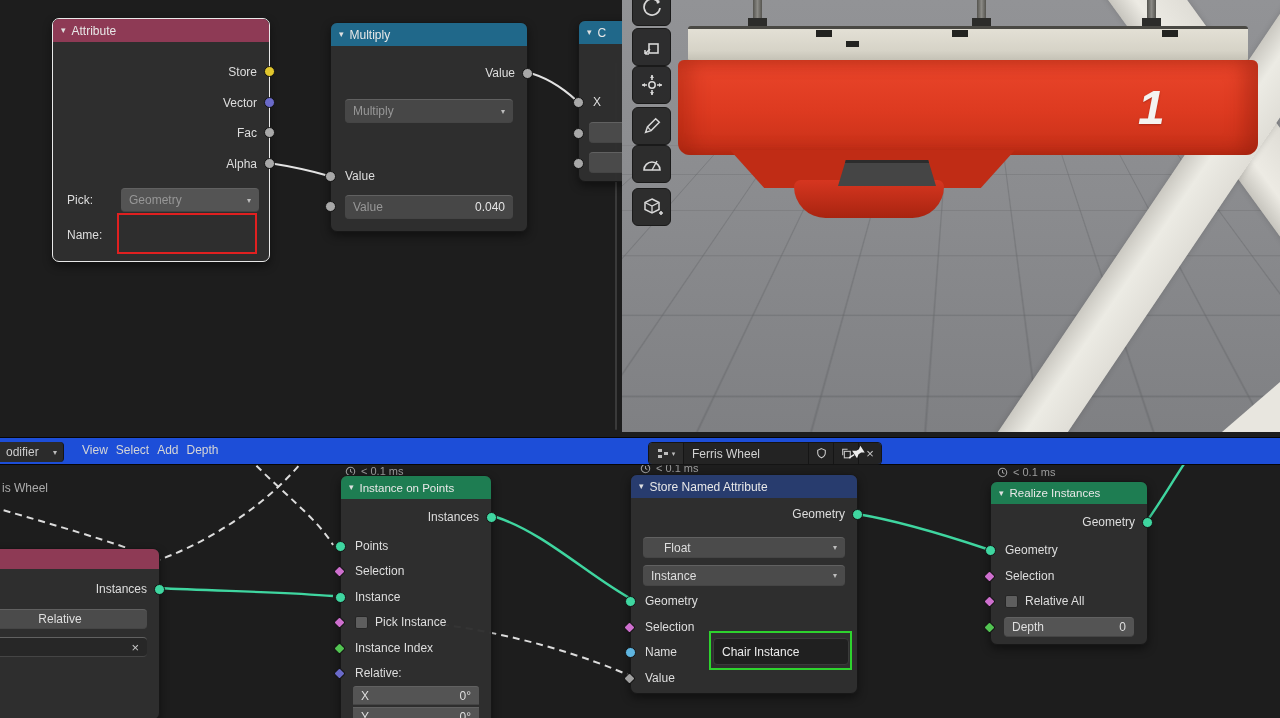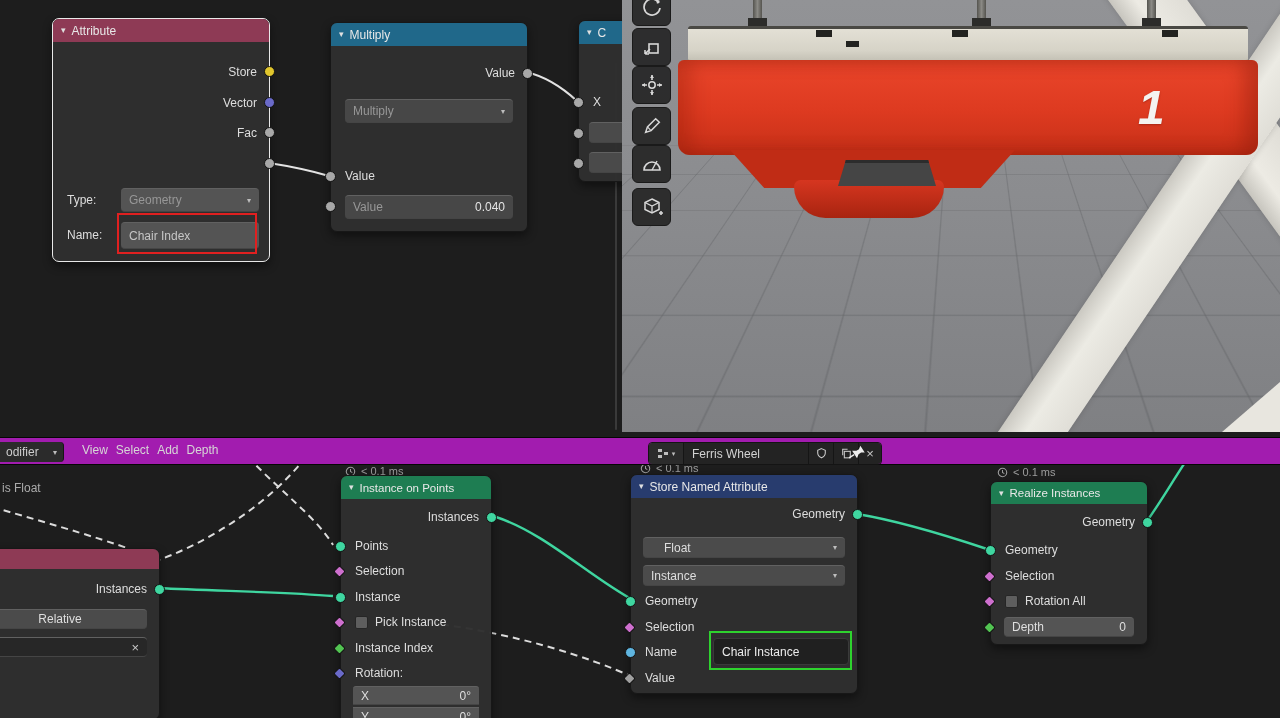--- a/index.html
+++ b/index.html
@@ -56,36 +56,36 @@
     </div>
     <div class="row out" style="top:42px">
         <span>Store</span>
       </div>
     <div class="row out" style="top:103px">
         <span>Fac</span>
       </div>
     <div class="row out" style="top:73px">
         <span>Vector</span>
       </div>
+    <div class="row out" style="top:134px">
+        <span>Alpha</span>
+      </div>
     <span class="sock right" style="top:47px;background:#e0c52c;"></span>
     <span class="sock right" style="top:78px;background:#6a6ac9;"></span>
     <span class="sock right" style="top:108px;background:#a8a8a8;"></span>
     <span class="sock right" style="top:139px;background:#a8a8a8;"></span>
     <div class="row in" style="top:170px">
-      <span>Type:</span>
+      <span>Pick:</span>
     </div>
     <div class="dropdown" style="left:68px;top:169px;width:138px;height:24px;">
       <span class="dim">Geometry</span>
       <span class="dd-chev">▾</span>
     </div>
     <div class="row in" style="top:205px">
       <span>Name:</span>
-    </div>
-    <div class="field" style="left:68px;top:203px;width:138px;height:27px;">
-      <span style="color:#c6c6c6">Chair Index</span>
     </div>
   </div>
 
   <div class="node" style="left:330px;top:22px;width:196px;height:208px;">
     <div class="node-header" style="background:#20688a;">
       <span class="chev">▾</span>
       <span>Multiply</span>
     </div>
     <div class="row out" style="top:39px">
         <span>Value</span>
@@ -195,21 +195,21 @@
           <path d="M12 4 l7 3.5 v7 L12 18 5 14.5 v-7 z" stroke="#d8d8d8" stroke-width="1.5" fill="none"></path>
           <path d="M5 7.5 L12 11 l7 -3.5 M12 11 v7" stroke="#d8d8d8" stroke-width="1.3" fill="none"></path>
           <path d="M19 18 h4 M21 16 v4" stroke="#d8d8d8" stroke-width="1.6"></path>
         </svg>
     </div>
   </div>
 </div>
 
 <div class="annot" style="left:117px;top:213px;width:140px;height:41px;border:2.5px solid #e02020;"></div>
 
-<div class="abs" style="left:0;top:437px;width:1280px;height:28px;background:#a21caf;border-top:1px solid #060606;border-bottom:1px solid #060606;box-sizing:border-box;">
+<div class="abs" style="left:0;top:437px;width:1280px;height:28px;background:#1d4ed8;border-top:1px solid #060606;border-bottom:1px solid #060606;box-sizing:border-box;">
   <div class="abs hbtn" style="left:0;top:4px;width:64px;height:20px;border-radius:0 4px 4px 0;justify-content:space-between;padding:0 6px;box-sizing:border-box;">
     <span style="font-size:12px;color:#cecece">odifier</span>
     <span class="dd-chev" style="font-size:8px;color:#bdbdbd">▾</span>
   </div>
   <div class="abs" style="left:78px;top:3px;display:flex;">
     <span class="menu-item">View</span>
     <span class="menu-item">Select</span>
     <span class="menu-item">Add</span>
     <span class="menu-item">Depth</span>
   </div>
@@ -244,21 +244,21 @@
   <div class="abs" style="left:846px;top:3px;width:22px;height:22px;display:flex;align-items:center;justify-content:center;">
     <svg width="17" height="17" viewBox="0 0 24 24" style="transform:rotate(12deg)">
         <path d="M14 2 l8 8 -5 1 -3 3 -1 6 -9 -9 6 -1 3 -3 z" fill="#ececec"></path>
         <path d="M8 16 l-6 6" stroke="#ececec" stroke-width="2"></path>
       </svg>
   </div>
 </div>
 
 <div class="abs" style="left:0;top:465px;width:1280px;height:253px;background:#1d1d1d;overflow:hidden;">
 
-  <div class="abs" style="left:2px;top:16px;font-size:12px;color:#ababab;">is Float</div>
+  <div class="abs" style="left:2px;top:16px;font-size:12px;color:#ababab;">is Wheel</div>
 
   <svg class="abs" style="left:0;top:0;" width="1280" height="253">
     <path d="M 248,-8 C 282,28 316,52 333,80" stroke="#dcdcdc" stroke-width="2" fill="none" stroke-dasharray="7 5"></path>
     <path d="M 306,-8 C 268,40 205,80 150,98" stroke="#dcdcdc" stroke-width="2" fill="none" stroke-dasharray="7 5"></path>
     <path d="M -8,42 C 55,60 110,76 152,92" stroke="#dcdcdc" stroke-width="2" fill="none" stroke-dasharray="7 5"></path>
     <path d="M 430,158 C 515,168 588,192 633,212" stroke="#dcdcdc" stroke-width="2" fill="none" stroke-dasharray="7 5"></path>
     <path d="M 158,123 C 215,126 285,127 333,131" stroke="#3fd6a0" stroke-width="2.4" fill="none"></path>
     <path d="M 496,52 C 545,68 590,112 633,135" stroke="#3fd6a0" stroke-width="2.4" fill="none"></path>
     <path d="M 857,49 C 900,56 945,70 987,84" stroke="#3fd6a0" stroke-width="2.4" fill="none"></path>
     <path d="M 1147,56 C 1162,35 1175,12 1190,-10" stroke="#3fd6a0" stroke-width="2.4" fill="none"></path>
@@ -309,21 +309,21 @@
     <div class="row in" style="top:135px">
       <span class="checkbox"></span>
       <span>Pick Instance</span>
     </div>
     <span class="sock left diamond" style="top:142px;background:#ce6fce;"></span>
     <div class="row in" style="top:161px">
         <span>Instance Index</span>
       </div>
     <span class="sock left diamond" style="top:168px;background:#52c452;"></span>
     <div class="row in" style="top:186px">
-        <span>Rotation:</span>
+        <span>Relative:</span>
       </div>
     <span class="sock left diamond" style="top:193px;background:#6a6ac9;"></span>
     <div class="field" style="left:12px;top:210px;width:126px;height:19px;border-radius:3px 3px 0 0;">
       <span>X</span>
       <span>0°</span>
     </div>
     <div class="field" style="left:12px;top:231px;width:126px;height:19px;border-radius:0 0 3px 3px;">
       <span>Y</span>
       <span>0°</span>
     </div>
@@ -393,21 +393,21 @@
     <div class="row in" style="top:57px">
         <span>Geometry</span>
       </div>
     <span class="sock left" style="top:63px;background:#3fd6a0;"></span>
     <div class="row in" style="top:83px">
         <span>Selection</span>
       </div>
     <span class="sock left diamond" style="top:90px;background:#ce6fce;"></span>
     <div class="row in" style="top:108px">
       <span class="checkbox"></span>
-      <span>Rotation All</span>
+      <span>Relative All</span>
     </div>
     <span class="sock left diamond" style="top:115px;background:#ce6fce;"></span>
     <div class="field" style="left:13px;top:135px;width:130px;height:20px;gap:35px;">
       <span>Depth</span>
       <span>0</span>
     </div>
     <span class="sock left diamond" style="top:141px;background:#52c452;"></span>
   </div>
 
   <div class="annot" style="left:709px;top:166px;width:143px;height:39px;border:2.5px solid #2ed32e;"></div>

